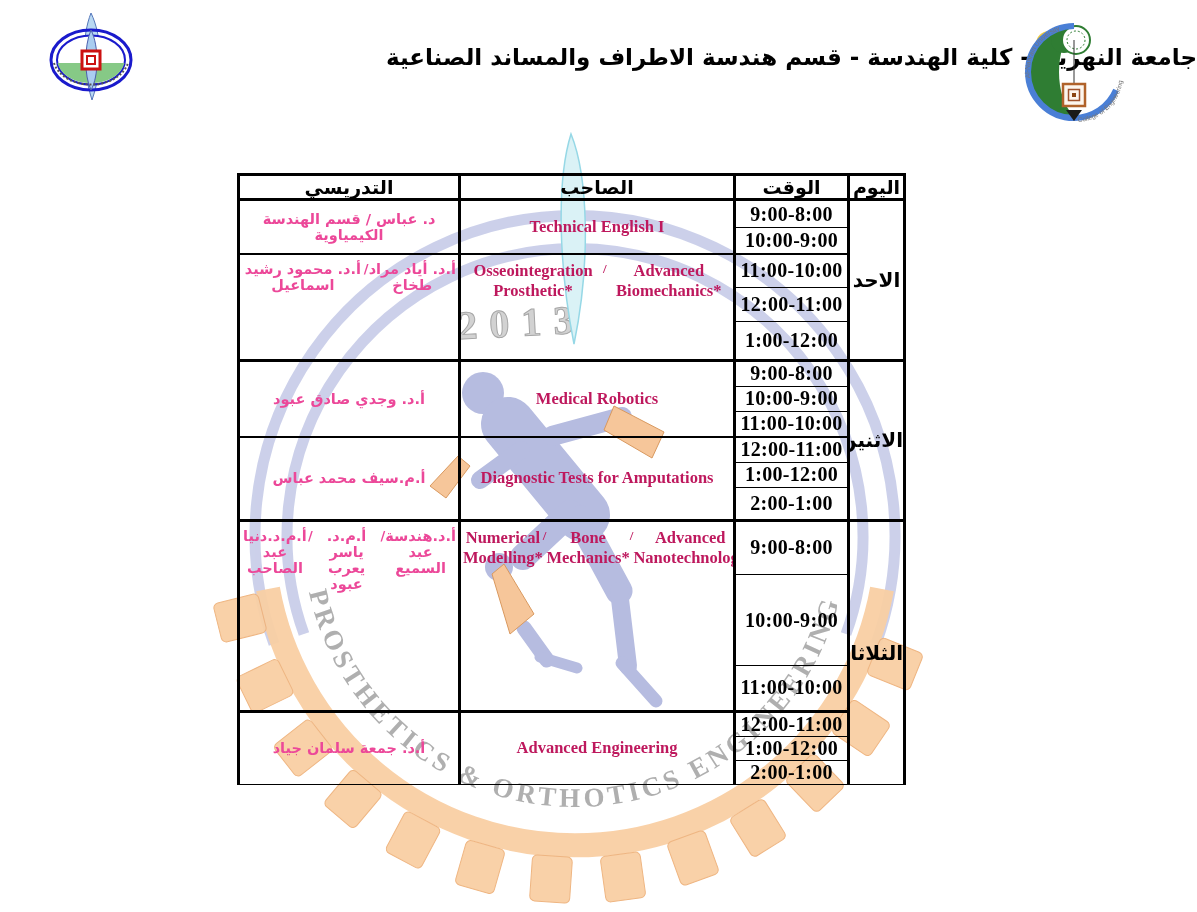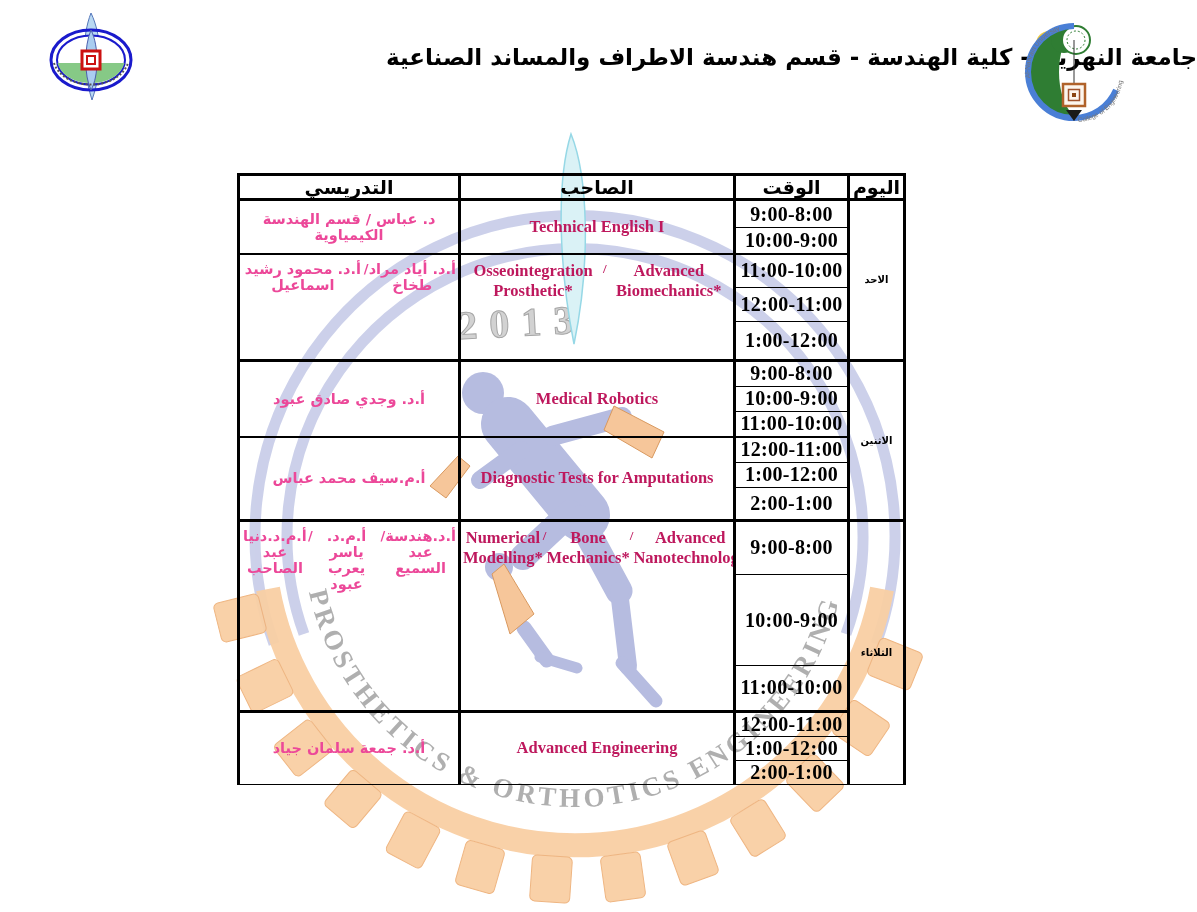--- a/index.html
+++ b/index.html
@@ -49,21 +49,21 @@
   }
   td.subject{
     font-family:Liberation Serif, serif;
     font-weight:bold;font-size:16.5px;color:#be185d;
   }
   td.instr{
     direction:rtl;font-weight:bold;font-size:14.5px;color:#ec4899;
     font-family:"DejaVu Sans",sans-serif;
   }
   td.day{
-    direction:rtl;font-weight:bold;font-size:10px;color:#000;
+    direction:rtl;font-weight:bold;font-size:20px;color:#000;
   }
   .stack{
     display:flex;flex-direction:row;justify-content:space-between;
     margin:6px 2px;
   }
   .stack.h96{height:92px;}
   .stack.h180{height:176px;}
   .sl{font-size:13px;}
 </style>
 </head>

